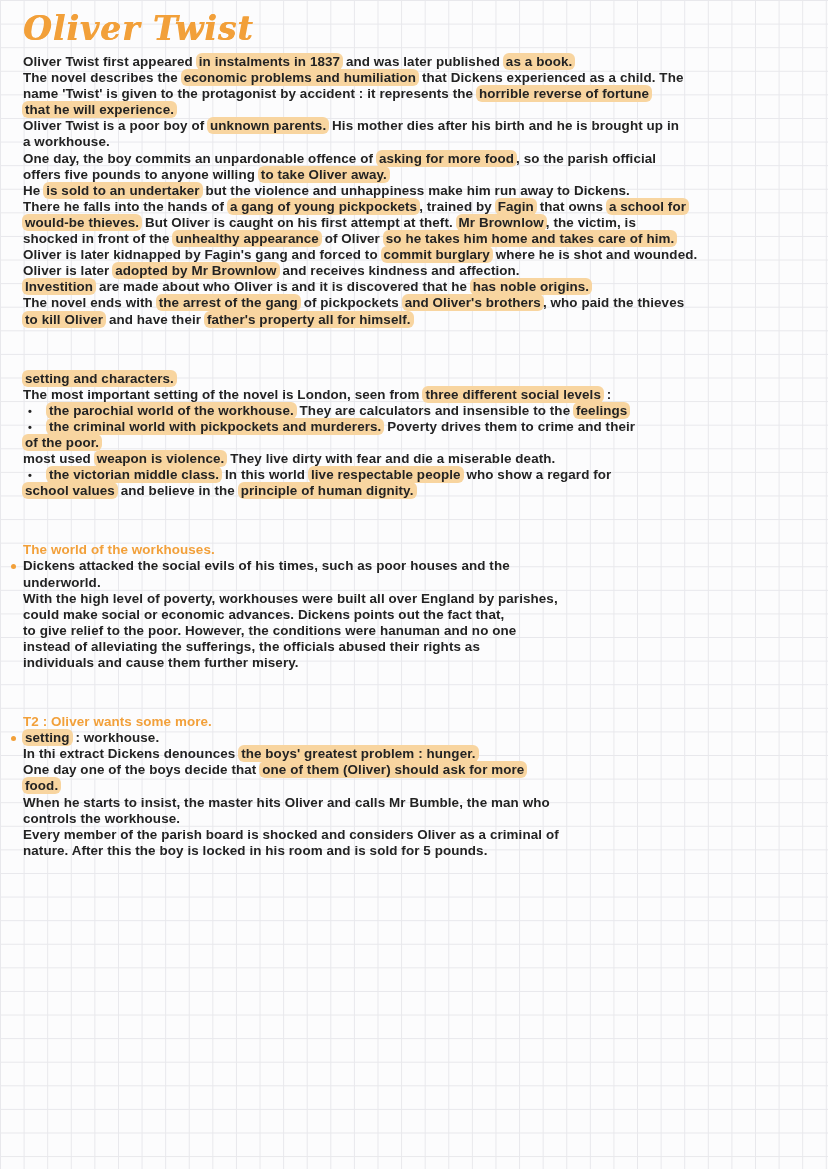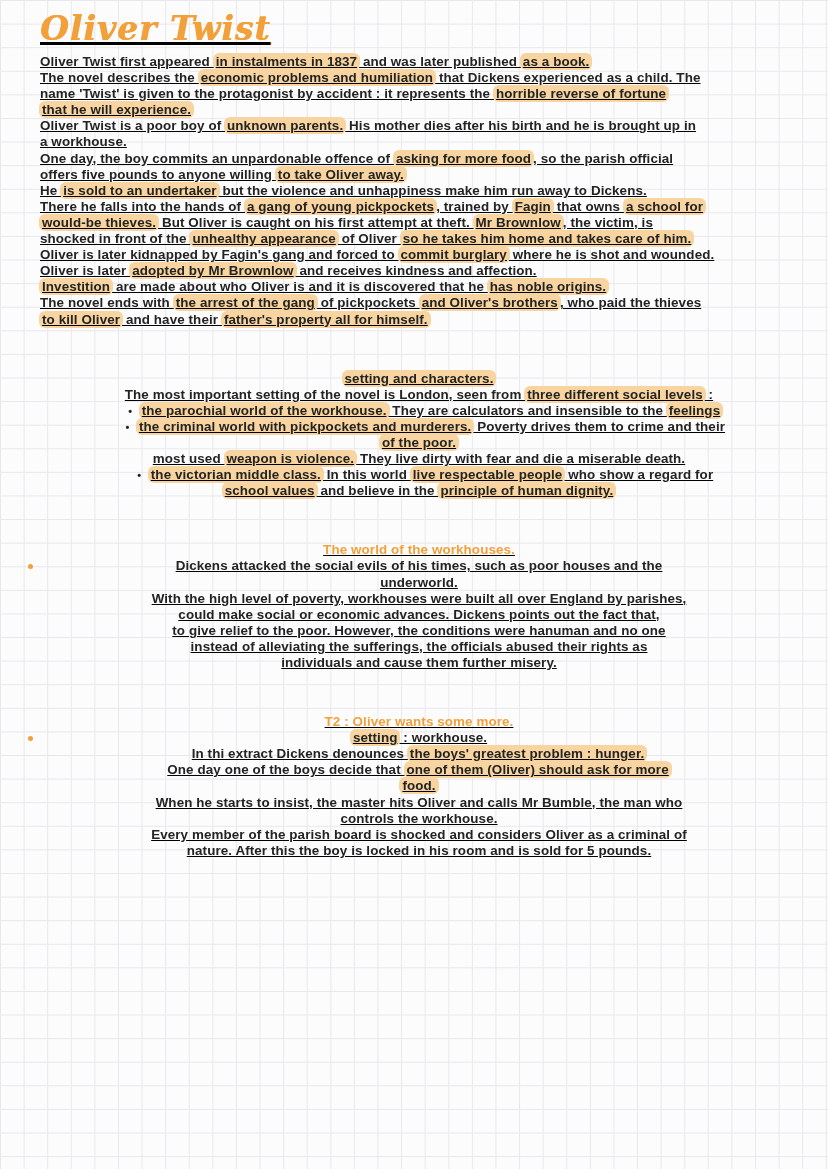--- a/index.html
+++ b/index.html
@@ -14,23 +14,22 @@
     width:828px;height:1169px;overflow:hidden;
     background-color:var(--paper);
     background-image:
       linear-gradient(to right, var(--grid) 1px, transparent 1px),
       linear-gradient(to bottom, var(--grid) 1px, transparent 1px);
     background-size:23.6px 23.6px;
     font-family:"Liberation Sans", sans-serif;
   }
   .page{
     position:absolute;inset:0;
-    padding:10px 30px 0 40px;
+    padding:10px 30px 0 23px;
     box-sizing:border-box;
-    text-decoration:underline;
   }
   .title{
     margin:0 0 6px 0;
     font-family:"DejaVu Serif", serif;
     font-style:italic;
     font-weight:bold;
     font-size:33px;
     line-height:38px;
     color:var(--accent);
     letter-spacing:1px;
@@ -62,21 +61,21 @@
     font-size:11px;
     vertical-align:top;
   }
   .mdot{
     position:absolute;
     left:-12px;top:6px;
     width:5px;height:5px;
     border-radius:50%;
     background:var(--accent);
   }
-  .section + .section{ margin-top:43px;text-align:center; }
+  .section + .section{ margin-top:43px; }
 </style>
 </head>
 <body>
 
 <div class="page">
   <h1 class="title">Oliver Twist</h1>
   <div id="doc">
       <div class="section">
         <div class="line"><span class="">Oliver Twist first appeared </span><span class="hl">in instalments in 1837</span><span class=""> and was later published </span><span class="hl">as a book.</span></div>
         <div class="line"><span class="">The novel describes the </span><span class="hl">economic problems and humiliation</span><span class=""> that Dickens experienced as a child. The</span></div>

